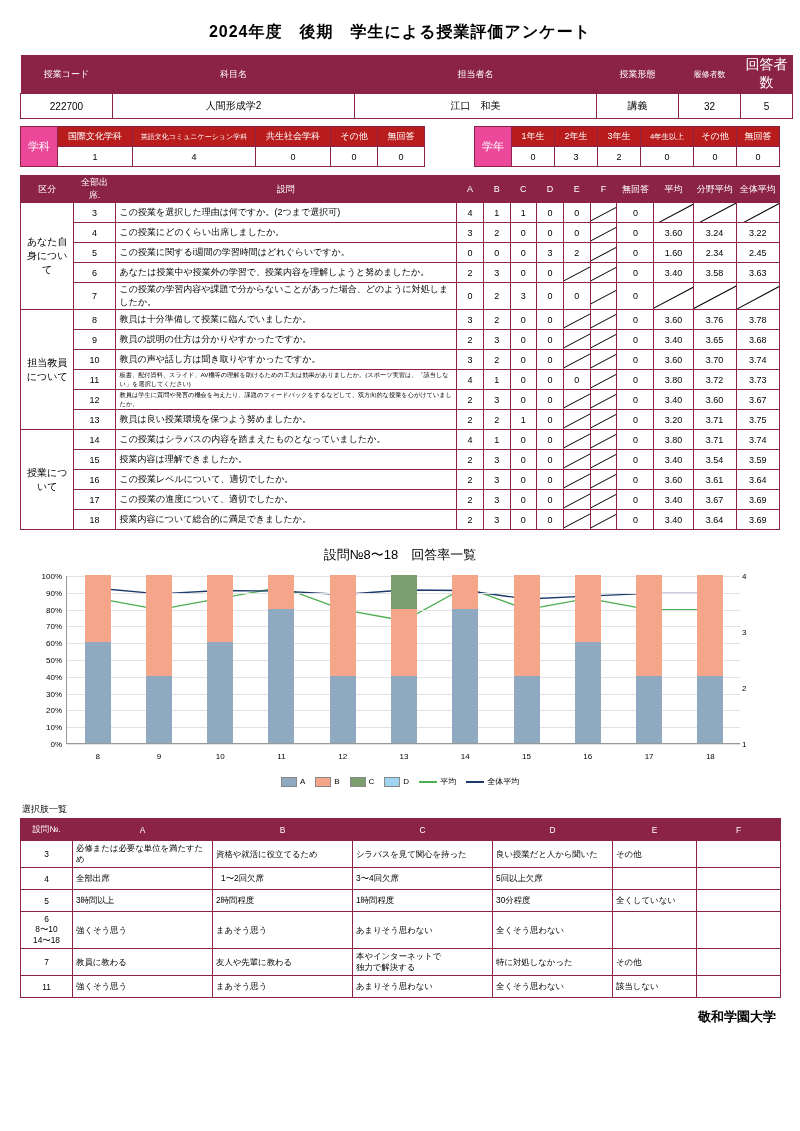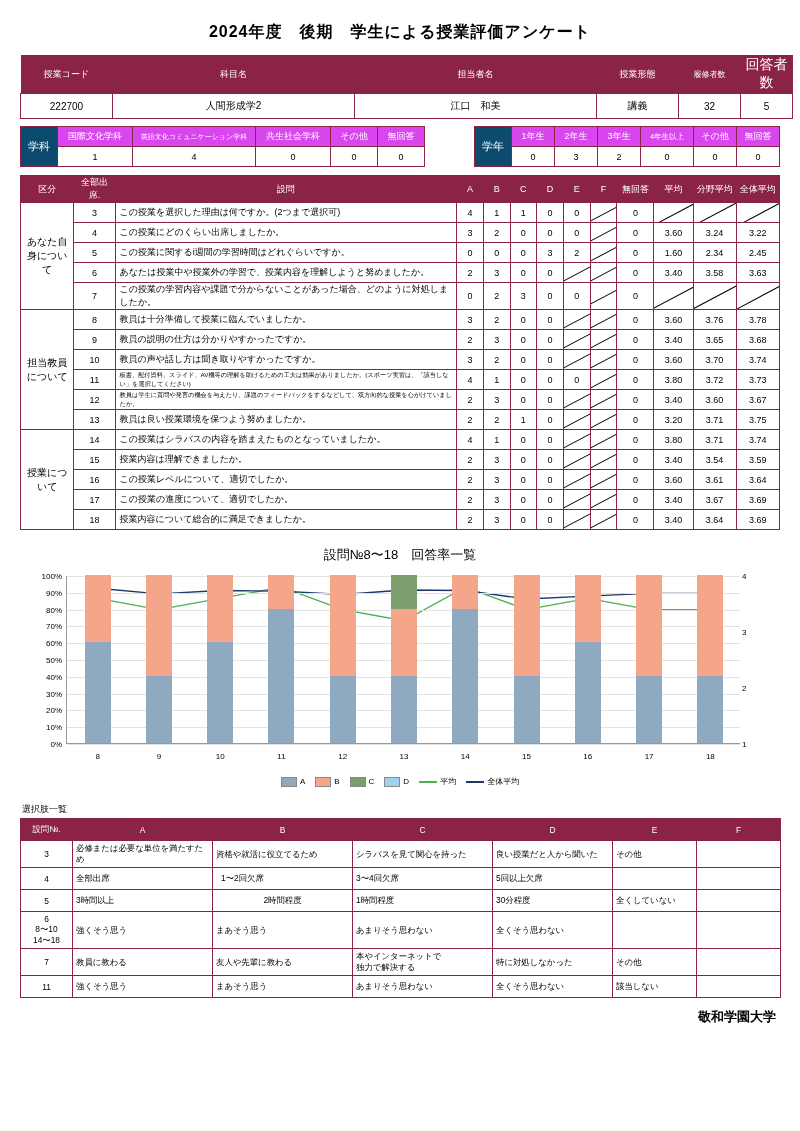--- a/index.html
+++ b/index.html
@@ -16,22 +16,22 @@
 
   
   .t-info{width:760px;table-layout:fixed;}
   .t-info td{border:1px solid #8b2346;height:18px;font-size:10px;}
   .t-info td.val{text-align:center;height:22px;}
 
   
   .row2{display:flex;justify-content:space-between;margin-top:7px;}
   .t-dept{table-layout:fixed;}
   .t-dept td{border:1px solid #8b2346;font-size:9px;text-align:center;height:17px;}
-  .t-dept td.lbl{background:#d946ef;color:#fff;}
-  .t-dept td.side{background:#0c4a6e;color:#fff;width:34px;font-size:11px;}
+  .t-dept td.lbl{background:#b91c1c;color:#fff;}
+  .t-dept td.side{background:#ec4899;color:#fff;width:34px;font-size:11px;}
 
   
   .t-main{width:760px;table-layout:fixed;margin-top:8px;}
   .t-main td,.t-main th{border:1px solid #8b2346;font-size:9px;padding:0 2px;}
   .t-main th{background:#8b2346;color:#fff;font-weight:normal;height:16px;}
   .t-main td{height:19px;}
   .t-main td.q{text-align:left;padding-left:4px;}
   .t-main td.q.small{font-size:6.2px;}
   .t-main td.num{text-align:center;}
   .t-main td.grp{text-align:center;font-size:10px;}
@@ -601,21 +601,21 @@
           <td style="white-space: pre-line;">全部出席</td>
           <td style="white-space: pre-line; padding-left: 8px;">1〜2回欠席</td>
           <td style="white-space: pre-line;">3〜4回欠席</td>
           <td style="white-space: pre-line;">5回以上欠席</td>
           <td style="white-space: pre-line;"></td>
           <td style="white-space: pre-line;"></td>
         </tr>
         <tr>
           <td class="n" style="white-space: pre-line;">5</td>
           <td style="white-space: pre-line; margin-left: 44px;">3時間以上</td>
-          <td style="white-space: pre-line; text-align: center;">2時間程度</td>
+          <td style="white-space: pre-line;">2時間程度</td>
           <td style="white-space: pre-line;">1時間程度</td>
           <td style="white-space: pre-line;">30分程度</td>
           <td style="white-space: pre-line;">全くしていない</td>
           <td style="white-space: pre-line;"></td>
         </tr>
         <tr>
           <td class="n" style="white-space: pre-line;">6
 8〜10
 14〜18</td>
           <td style="white-space: pre-line;">強くそう思う</td>

